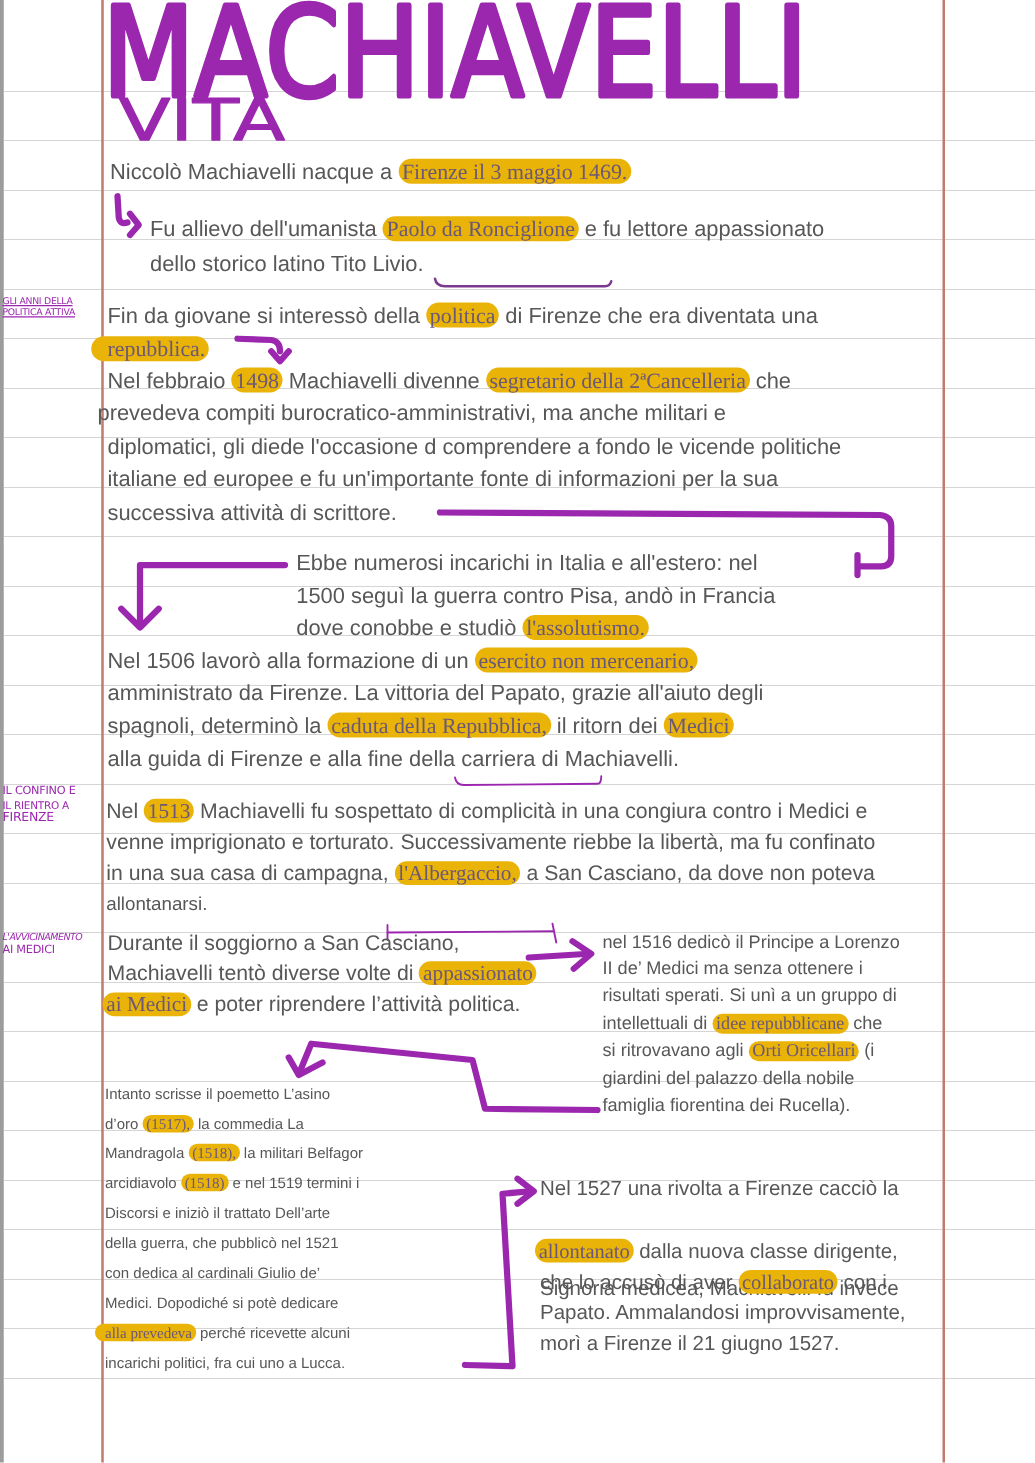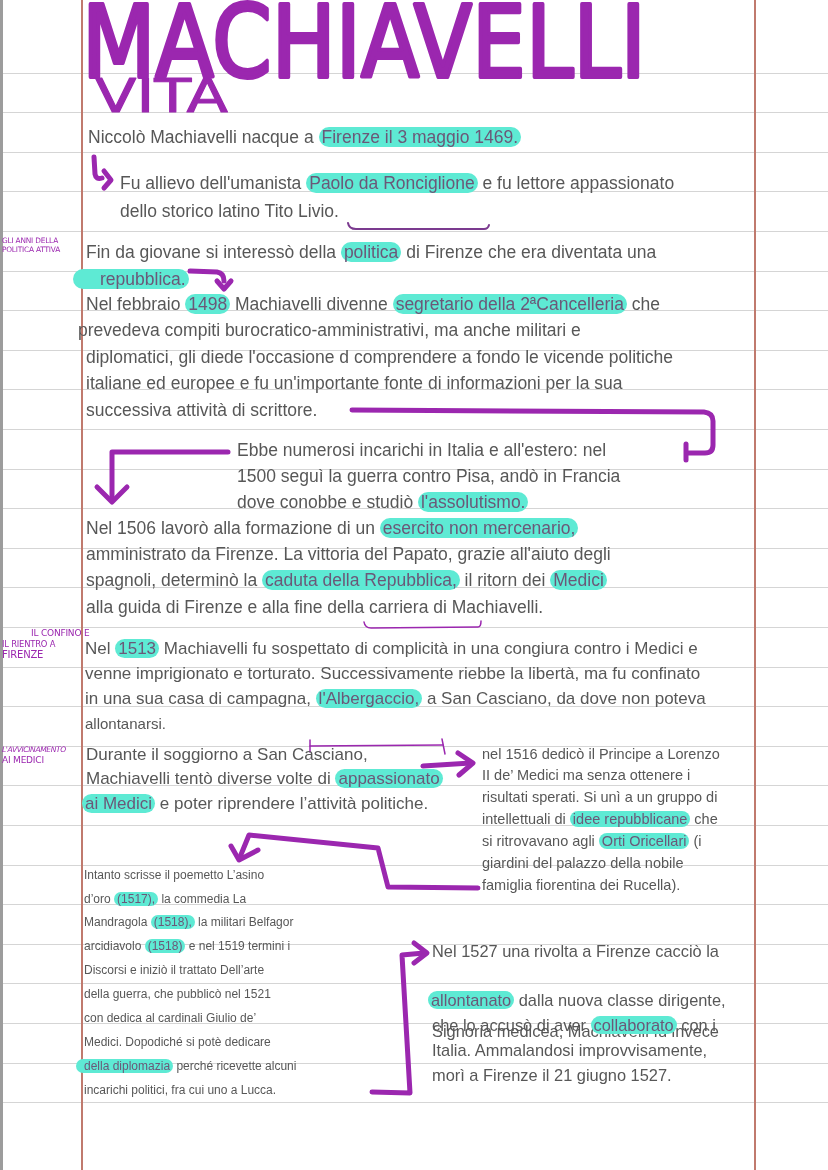--- a/index.html
+++ b/index.html
@@ -7,22 +7,22 @@
   .edge{position:absolute;left:0;top:0;width:3px;height:1170px;background:#9c9c9c;}
   .rules{position:absolute;left:3px;top:34px;width:825px;height:1075px;
     background-image:repeating-linear-gradient(to bottom,transparent 0,transparent 38.6px,#d5d5d5 38.6px,#d5d5d5 39.6px);}
   .margin-l{position:absolute;left:81px;top:0;width:1.5px;height:1170px;background:#c07a6e;}
   .margin-r{position:absolute;left:754px;top:0;width:1.5px;height:1170px;background:#c07a6e;}
   .overlay{position:absolute;left:0;top:0;}
   .ln{position:absolute;white-space:nowrap;line-height:20px;font-size:17.5px;color:#575757;}
   .sm{font-size:14.5px;line-height:17px;}
   .md{font-size:12px;line-height:19px;}
   .md2{font-size:16.4px;line-height:19px;}
-  .hl{background:#5eead4;border-radius:10px;padding:0 3px;color:#6b5878;}
-  .hl-ext{margin-left:-13px;padding-left:27px;}
+  .hl{background:#eab308;border-radius:10px;padding:0 3px;color:#6b5878;font-family:Liberation Serif, serif;}
+  .hl-ext{margin-left:-13px;padding-left:13px;}
   .note{position:absolute;color:#9b27af;font-family:"DejaVu Sans",sans-serif;font-size:7.4px;line-height:9px;letter-spacing:-0.2px;white-space:nowrap;transform-origin:left top;}
 </style>
 </head>
 <body>
 
 <div class="edge"></div>
 <div class="rules"></div>
 <div class="margin-l"></div>
 <div class="margin-r"></div>
 
@@ -72,26 +72,26 @@
       <path d="M231 846 L239 860 L258 850"></path>
     </g>
 
     <g stroke-width="5">
       <path d="M372 1092 L410 1093 L402 955 L424 953"></path>
       <path d="M414 943 L427 953 L414 963"></path>
     </g>
   </g>
 </svg>
 
-<div class="note" style="left:2px;top:236px;">
+<div class="note" style="left:2px;top:236px;text-decoration:underline;">
   <div>GLI ANNI DELLA</div>
   <div>POLITICA ATTIVA</div>
 </div>
 <div class="note" style="left:2px;top:628px;">
-  <div style="font-size:9px;line-height:11px;margin-left:29px;">IL CONFINO E</div>
+  <div style="font-size:9px;line-height:11px;">IL CONFINO E</div>
   <div style="font-size:8.4px;line-height:10px;">IL RIENTRO A</div>
   <div style="font-size:10px;line-height:12px;">FIRENZE</div>
 </div>
 <div class="note" style="left:2px;top:745px;">
   <div style="font-size:7.6px;line-height:10px;letter-spacing:-0.4px;font-style:italic;">L'AVVICINAMENTO</div>
   <div style="font-size:9px;line-height:11px;">AI MEDICI</div>
 </div>
 
 <div class="ln" style="top:127px;left:88px"><span>Niccolò Machiavelli nacque a </span><span class="hl">Firenze il 3 maggio 1469.</span></div>
 <div class="ln" style="top:173px;left:120px"><span>Fu allievo dell'umanista </span><span class="hl">Paolo da Ronciglione</span><span> e fu lettore appassionato</span></div>
@@ -114,39 +114,39 @@
 <div class="ln" style="top:570px;left:86px"><span>spagnoli, determinò la </span><span class="hl">caduta della Repubblica,</span><span> il ritorn dei </span><span class="hl">Medici</span></div>
 <div class="ln" style="top:597px;left:86px"><span>alla guida di Firenze e alla fine della carriera di Machiavelli.</span></div>
 
 <div class="ln" style="top:639px;left:85px;font-size:17px"><span>Nel </span><span class="hl">1513</span><span> Machiavelli fu sospettato di complicità in una congiura contro i Medici e</span></div>
 <div class="ln" style="top:664px;left:85px;font-size:17px"><span>venne imprigionato e torturato. Successivamente riebbe la libertà, ma fu confinato</span></div>
 <div class="ln" style="top:689px;left:85px;font-size:17px"><span>in una sua casa di campagna, </span><span class="hl">l'Albergaccio,</span><span> a San Casciano, da dove non poteva</span></div>
 <div class="ln" style="top:714px;left:85px;font-size:15px"><span>allontanarsi.</span></div>
 
 <div class="ln" style="top:745px;left:86px;font-size:17px"><span>Durante il soggiorno a San Casciano,</span></div>
 <div class="ln" style="top:769px;left:86px;font-size:17px"><span>Machiavelli tentò diverse volte di </span><span class="hl">appassionato</span></div>
-<div class="ln" style="top:794px;left:86px;font-size:17px"><span class="hl" style="margin-left:-4px">ai Medici</span><span> e poter riprendere l’attività politiche.</span></div>
+<div class="ln" style="top:794px;left:86px;font-size:17px"><span class="hl" style="margin-left:-4px">ai Medici</span><span> e poter riprendere l’attività politica.</span></div>
 
 <div class="ln sm" style="top:746px;left:482px"><span>nel 1516 dedicò il Principe a Lorenzo</span></div>
 <div class="ln sm" style="top:767px;left:482px"><span>II de’ Medici ma senza ottenere i</span></div>
 <div class="ln sm" style="top:789px;left:482px"><span>risultati sperati. Si unì a un gruppo di</span></div>
 <div class="ln sm" style="top:811px;left:482px"><span>intellettuali di </span><span class="hl">idee repubblicane</span><span> che</span></div>
 <div class="ln sm" style="top:833px;left:482px"><span>si ritrovavano agli </span><span class="hl">Orti Oricellari</span><span> (i</span></div>
 <div class="ln sm" style="top:855px;left:482px"><span>giardini del palazzo della nobile</span></div>
 <div class="ln sm" style="top:877px;left:482px"><span>famiglia fiorentina dei Rucella).</span></div>
 
 <div class="ln md" style="top:866px;left:84px"><span>Intanto scrisse il poemetto L’asino</span></div>
 <div class="ln md" style="top:890px;left:84px"><span>d’oro </span><span class="hl">(1517),</span><span> la commedia La</span></div>
 <div class="ln md" style="top:913px;left:84px"><span>Mandragola </span><span class="hl">(1518),</span><span> la militari Belfagor</span></div>
 <div class="ln md" style="top:937px;left:84px"><span>arcidiavolo </span><span class="hl">(1518)</span><span> e nel 1519 termini i</span></div>
 <div class="ln md" style="top:961px;left:84px"><span>Discorsi e iniziò il trattato Dell’arte</span></div>
 <div class="ln md" style="top:985px;left:84px"><span>della guerra, che pubblicò nel 1521</span></div>
 <div class="ln md" style="top:1009px;left:84px"><span>con dedica al cardinali Giulio de’</span></div>
 <div class="ln md" style="top:1033px;left:84px"><span>Medici. Dopodiché si potè dedicare</span></div>
-<div class="ln md" style="top:1057px;left:84px"><span class="hl" style="margin-left:-8px;padding-left:8px">della diplomazia</span><span> perché ricevette alcuni</span></div>
+<div class="ln md" style="top:1057px;left:84px"><span class="hl" style="margin-left:-8px;padding-left:8px">alla prevedeva</span><span> perché ricevette alcuni</span></div>
 <div class="ln md" style="top:1081px;left:84px"><span>incarichi politici, fra cui uno a Lucca.</span></div>
 
 <div class="ln md2" style="top:942px;left:432px"><span>Nel 1527 una rivolta a Firenze cacciò la</span></div>
 <div class="ln md2" style="top:1022px;left:432px"><span>Signoria medicea, Machiavelli fu invece</span></div>
 <div class="ln md2" style="top:991px;left:432px"><span class="hl" style="margin-left:-4px">allontanato</span><span> dalla nuova classe dirigente,</span></div>
 <div class="ln md2" style="top:1016px;left:432px"><span>che lo accusò di aver </span><span class="hl">collaborato</span><span> con i</span></div>
-<div class="ln md2" style="top:1041px;left:432px"><span>Italia. Ammalandosi improvvisamente,</span></div>
+<div class="ln md2" style="top:1041px;left:432px"><span>Papato. Ammalandosi improvvisamente,</span></div>
 <div class="ln md2" style="top:1066px;left:432px"><span>morì a Firenze il 21 giugno 1527.</span></div>
 
 </body></html>

